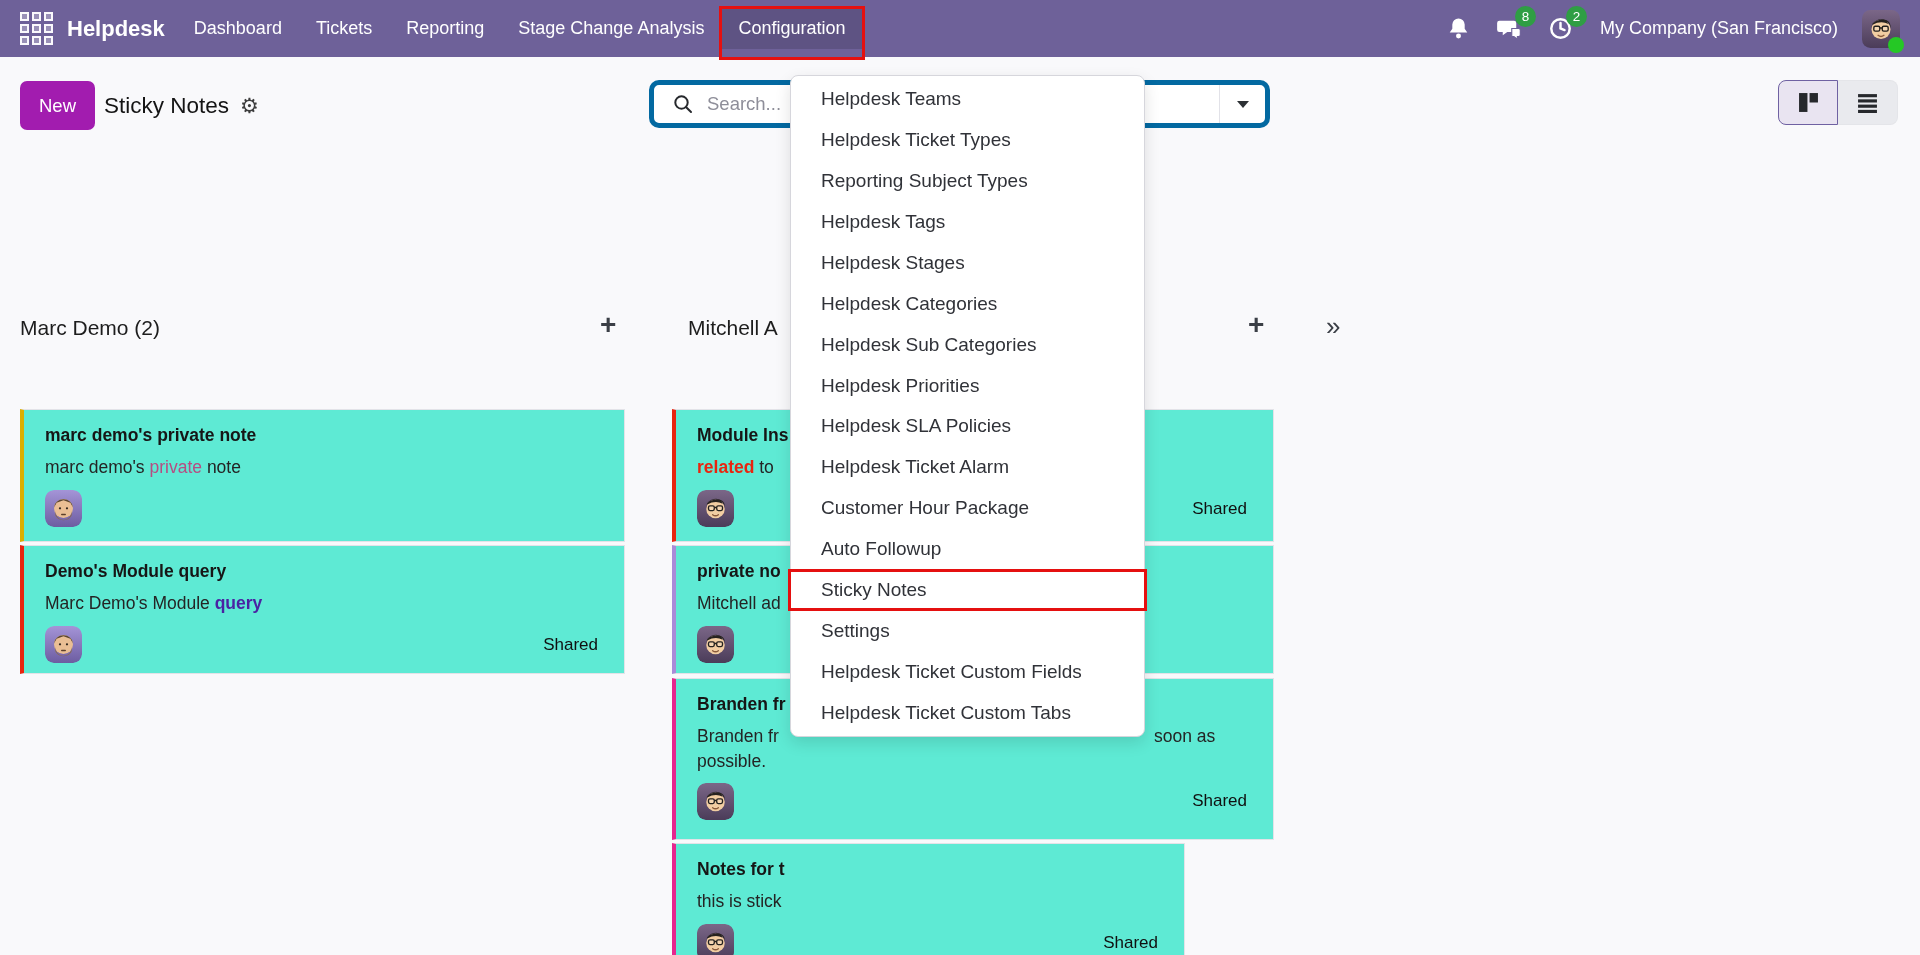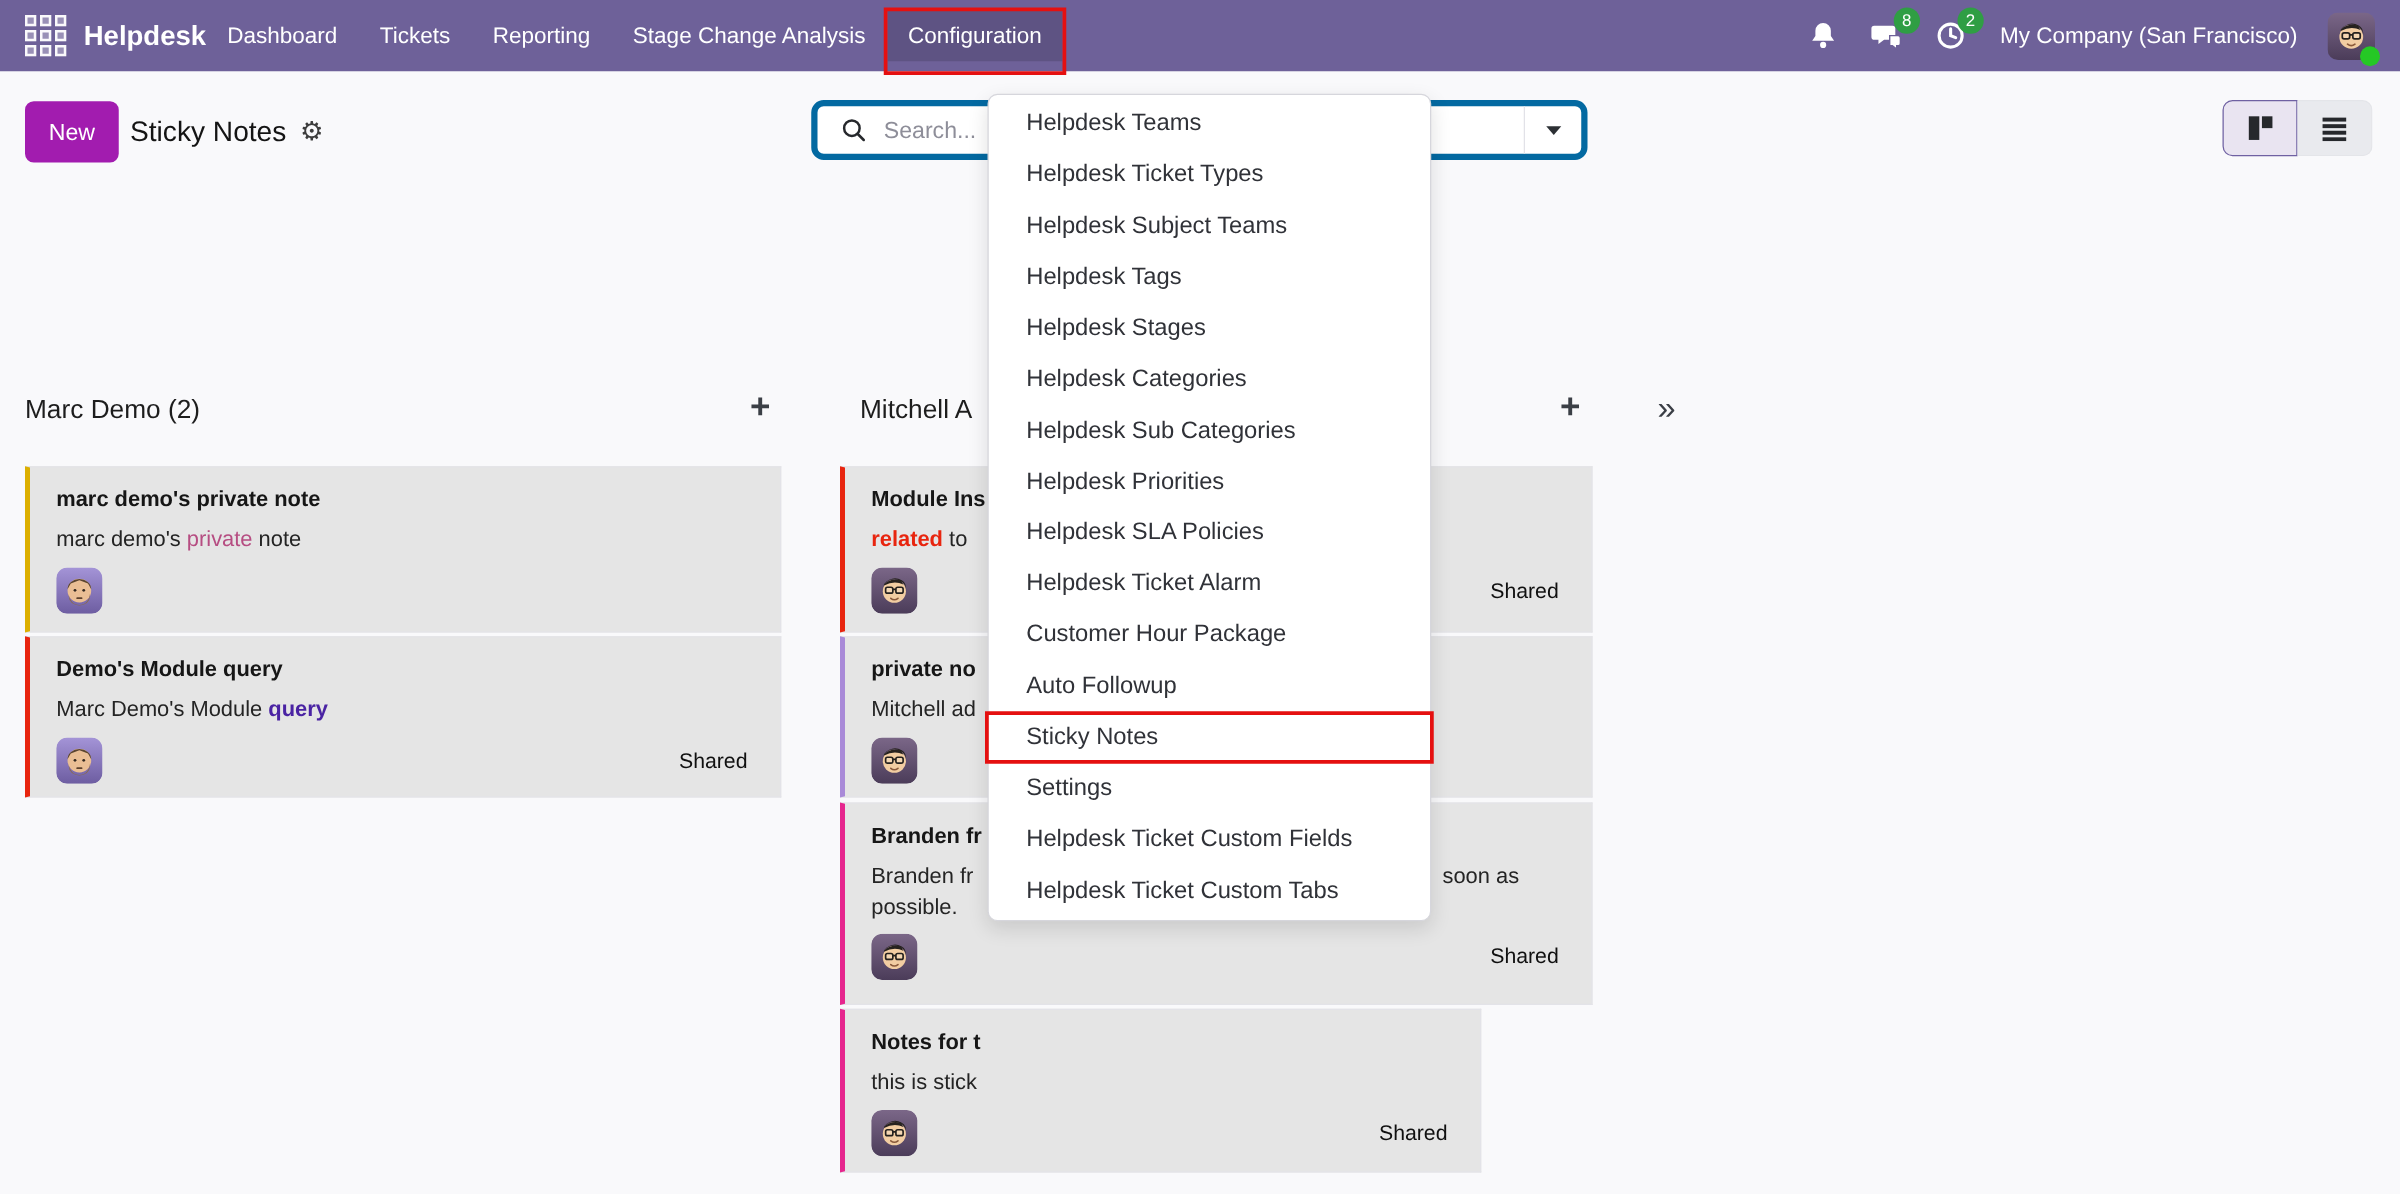--- a/index.html
+++ b/index.html
@@ -5,21 +5,21 @@
   * { margin:0; padding:0; box-sizing:border-box; }
   html,body { width:1920px; height:955px; overflow:hidden; }
   body { background:#f9f9fb; font-family:"Liberation Sans", sans-serif; position:relative; }
 
   
   .navbar { height:57px; background:#6e6199; display:flex; align-items:center;
             padding:0 20px; position:relative; z-index:50; }
   .apps-icon { width:33px; height:33px; display:grid; grid-template-columns:repeat(3,9px);
                grid-template-rows:repeat(3,9px); gap:3px; margin-right:14px; cursor:pointer; }
   .apps-icon span { border:2px solid rgba(255,255,255,.95); background:rgba(255,255,255,.3); }
-  .brand { color:#fff; font-size:22px; font-weight:700; margin-right:0; }
+  .brand { color:#fff; font-size:22px; font-weight:700; margin-right:12px; }
   .nav-item { color:#fff; font-size:18px; padding:10px 16px; margin:0 1px; position:relative;
               white-space:nowrap; cursor:pointer; }
   .nav-item.active { background:rgba(0,0,0,.14); }
   .nav-item.red-framed::after { content:""; position:absolute; left:-3px; right:-3px;
               top:-2px; bottom:-11px; border:3px solid #e51010; pointer-events:none; }
   .nav-spacer { flex:1; }
   .nav-right { display:flex; align-items:center; gap:24px; }
   .nav-icon { position:relative; width:27px; height:27px; cursor:pointer; }
   .nav-icon svg { width:27px; height:27px; }
   .badge { position:absolute; top:-9px; right:-13px; background:#2f9e44; color:#fff;
@@ -58,22 +58,22 @@
              border-radius:0 8px 8px 0; }
 
   
   .board { position:relative; }
   .col-header { position:absolute; top:176px; font-size:21px; color:#1d1d1d; font-weight:500; }
   .col-plus { position:absolute; top:171px; font-size:28px; font-weight:600; color:#3b3f46;
               cursor:pointer; line-height:1; }
   .col-expand { position:absolute; left:1326px; top:173px; font-size:26px; color:#3b3f46;
                 cursor:pointer; line-height:1; }
 
-  .card { position:absolute; background:#e5e5e5; border:1px solid #e3e3e8; border-left-width:4px;
-          padding:15px 26px 14px 21px; cursor:pointer; }
+  .card { position:absolute; background:#5eead4; border:1px solid #e3e3e8; border-left-width:4px;
+          padding:15px 26px 14px 21px; cursor:pointer;margin-top:36px; }
   .c-m1 { left:20px;  top:233px; width:605px; height:133px; border-left-color:#dcaf00; }
   .c-m2 { left:20px;  top:369px; width:605px; height:129px; border-left-color:#e8250f; }
   .c-t1 { left:672px; top:233px; width:602px; height:133px; border-left-color:#e8250f; }
   .c-t2 { left:672px; top:369px; width:602px; height:129px; border-left-color:#a98ad8; }
   .c-t3 { left:672px; top:502px; width:602px; height:162px; border-left-color:#e6268e; }
   .c-t4 { left:672px; top:667px; width:513px; height:131px; border-left-color:#e6268e; }
   .card-title { font-size:17.5px; font-weight:700; color:#161616; margin-bottom:9px; }
   .card-body  { font-size:17.5px; color:#242424; line-height:1.45; position:relative; }
   .hl-pink   { color:#b64d82; }
   .hl-purple { color:#4a23a3; font-weight:700; }
@@ -298,21 +298,21 @@
           </svg>
         </span>
       <span class="shared">Shared</span>
     </div>
   </div>
 </div>
 
 <div class="dropdown">
   <div class="dd-item">Helpdesk Teams</div>
   <div class="dd-item">Helpdesk Ticket Types</div>
-  <div class="dd-item">Helpdesk Subject Teams</div>
+  <div class="dd-item">Reporting Subject Types</div>
   <div class="dd-item">Helpdesk Tags</div>
   <div class="dd-item">Helpdesk Stages</div>
   <div class="dd-item">Helpdesk Categories</div>
   <div class="dd-item">Helpdesk Sub Categories</div>
   <div class="dd-item">Helpdesk Priorities</div>
   <div class="dd-item">Helpdesk SLA Policies</div>
   <div class="dd-item">Helpdesk Ticket Alarm</div>
   <div class="dd-item">Customer Hour Package</div>
   <div class="dd-item">Auto Followup</div>
   <div class="dd-item hl">Sticky Notes</div>

